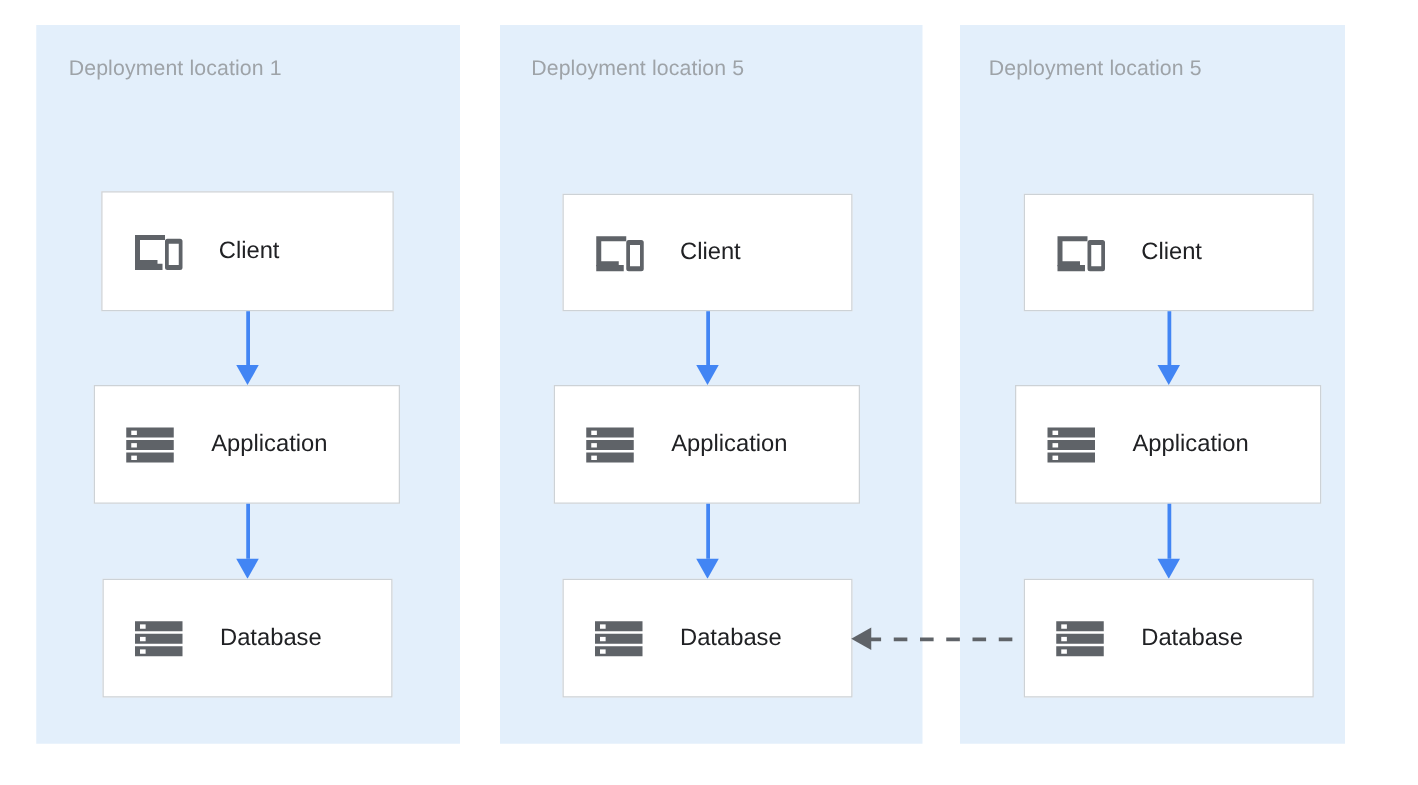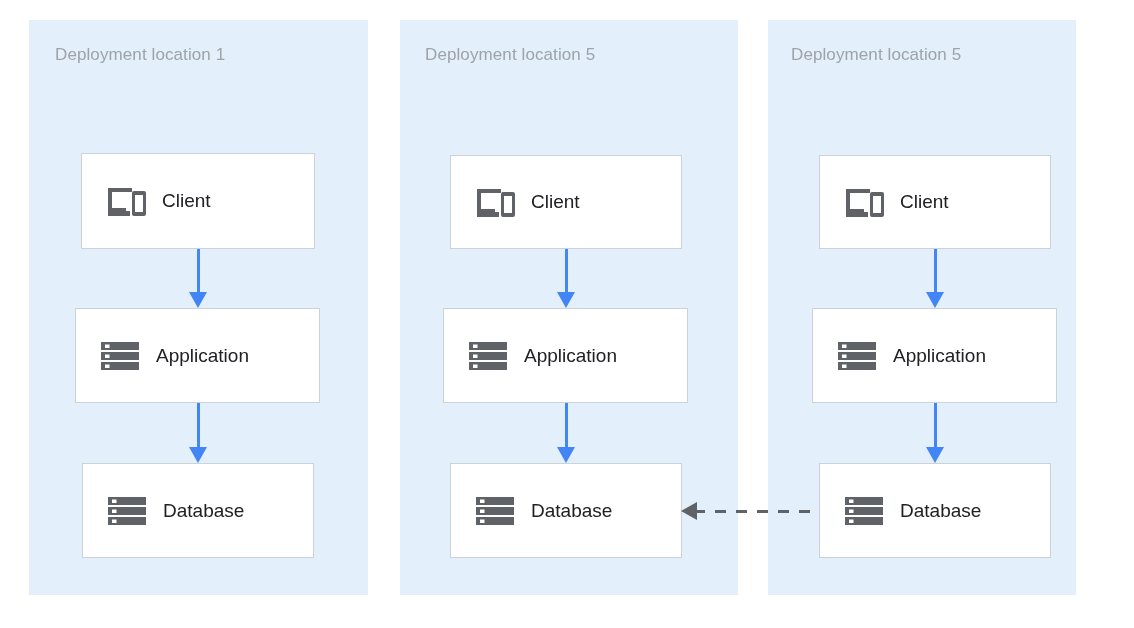--- a/index.html
+++ b/index.html
@@ -39,20 +39,21 @@
 
   
   .node {
     position: absolute;
     box-sizing: border-box;
     background: #ffffff;
     border: 1px solid #CDD2D6;
     display: flex;
     align-items: center;
     padding-left: 22px;
+    gap: 13px;
   }
   .node-icon {
     flex: 0 0 auto;
     width: 44px;
     height: 44px;
     margin-right: 14px;
     display: block;
   }
   .node-label {
     font-size: 19px;

